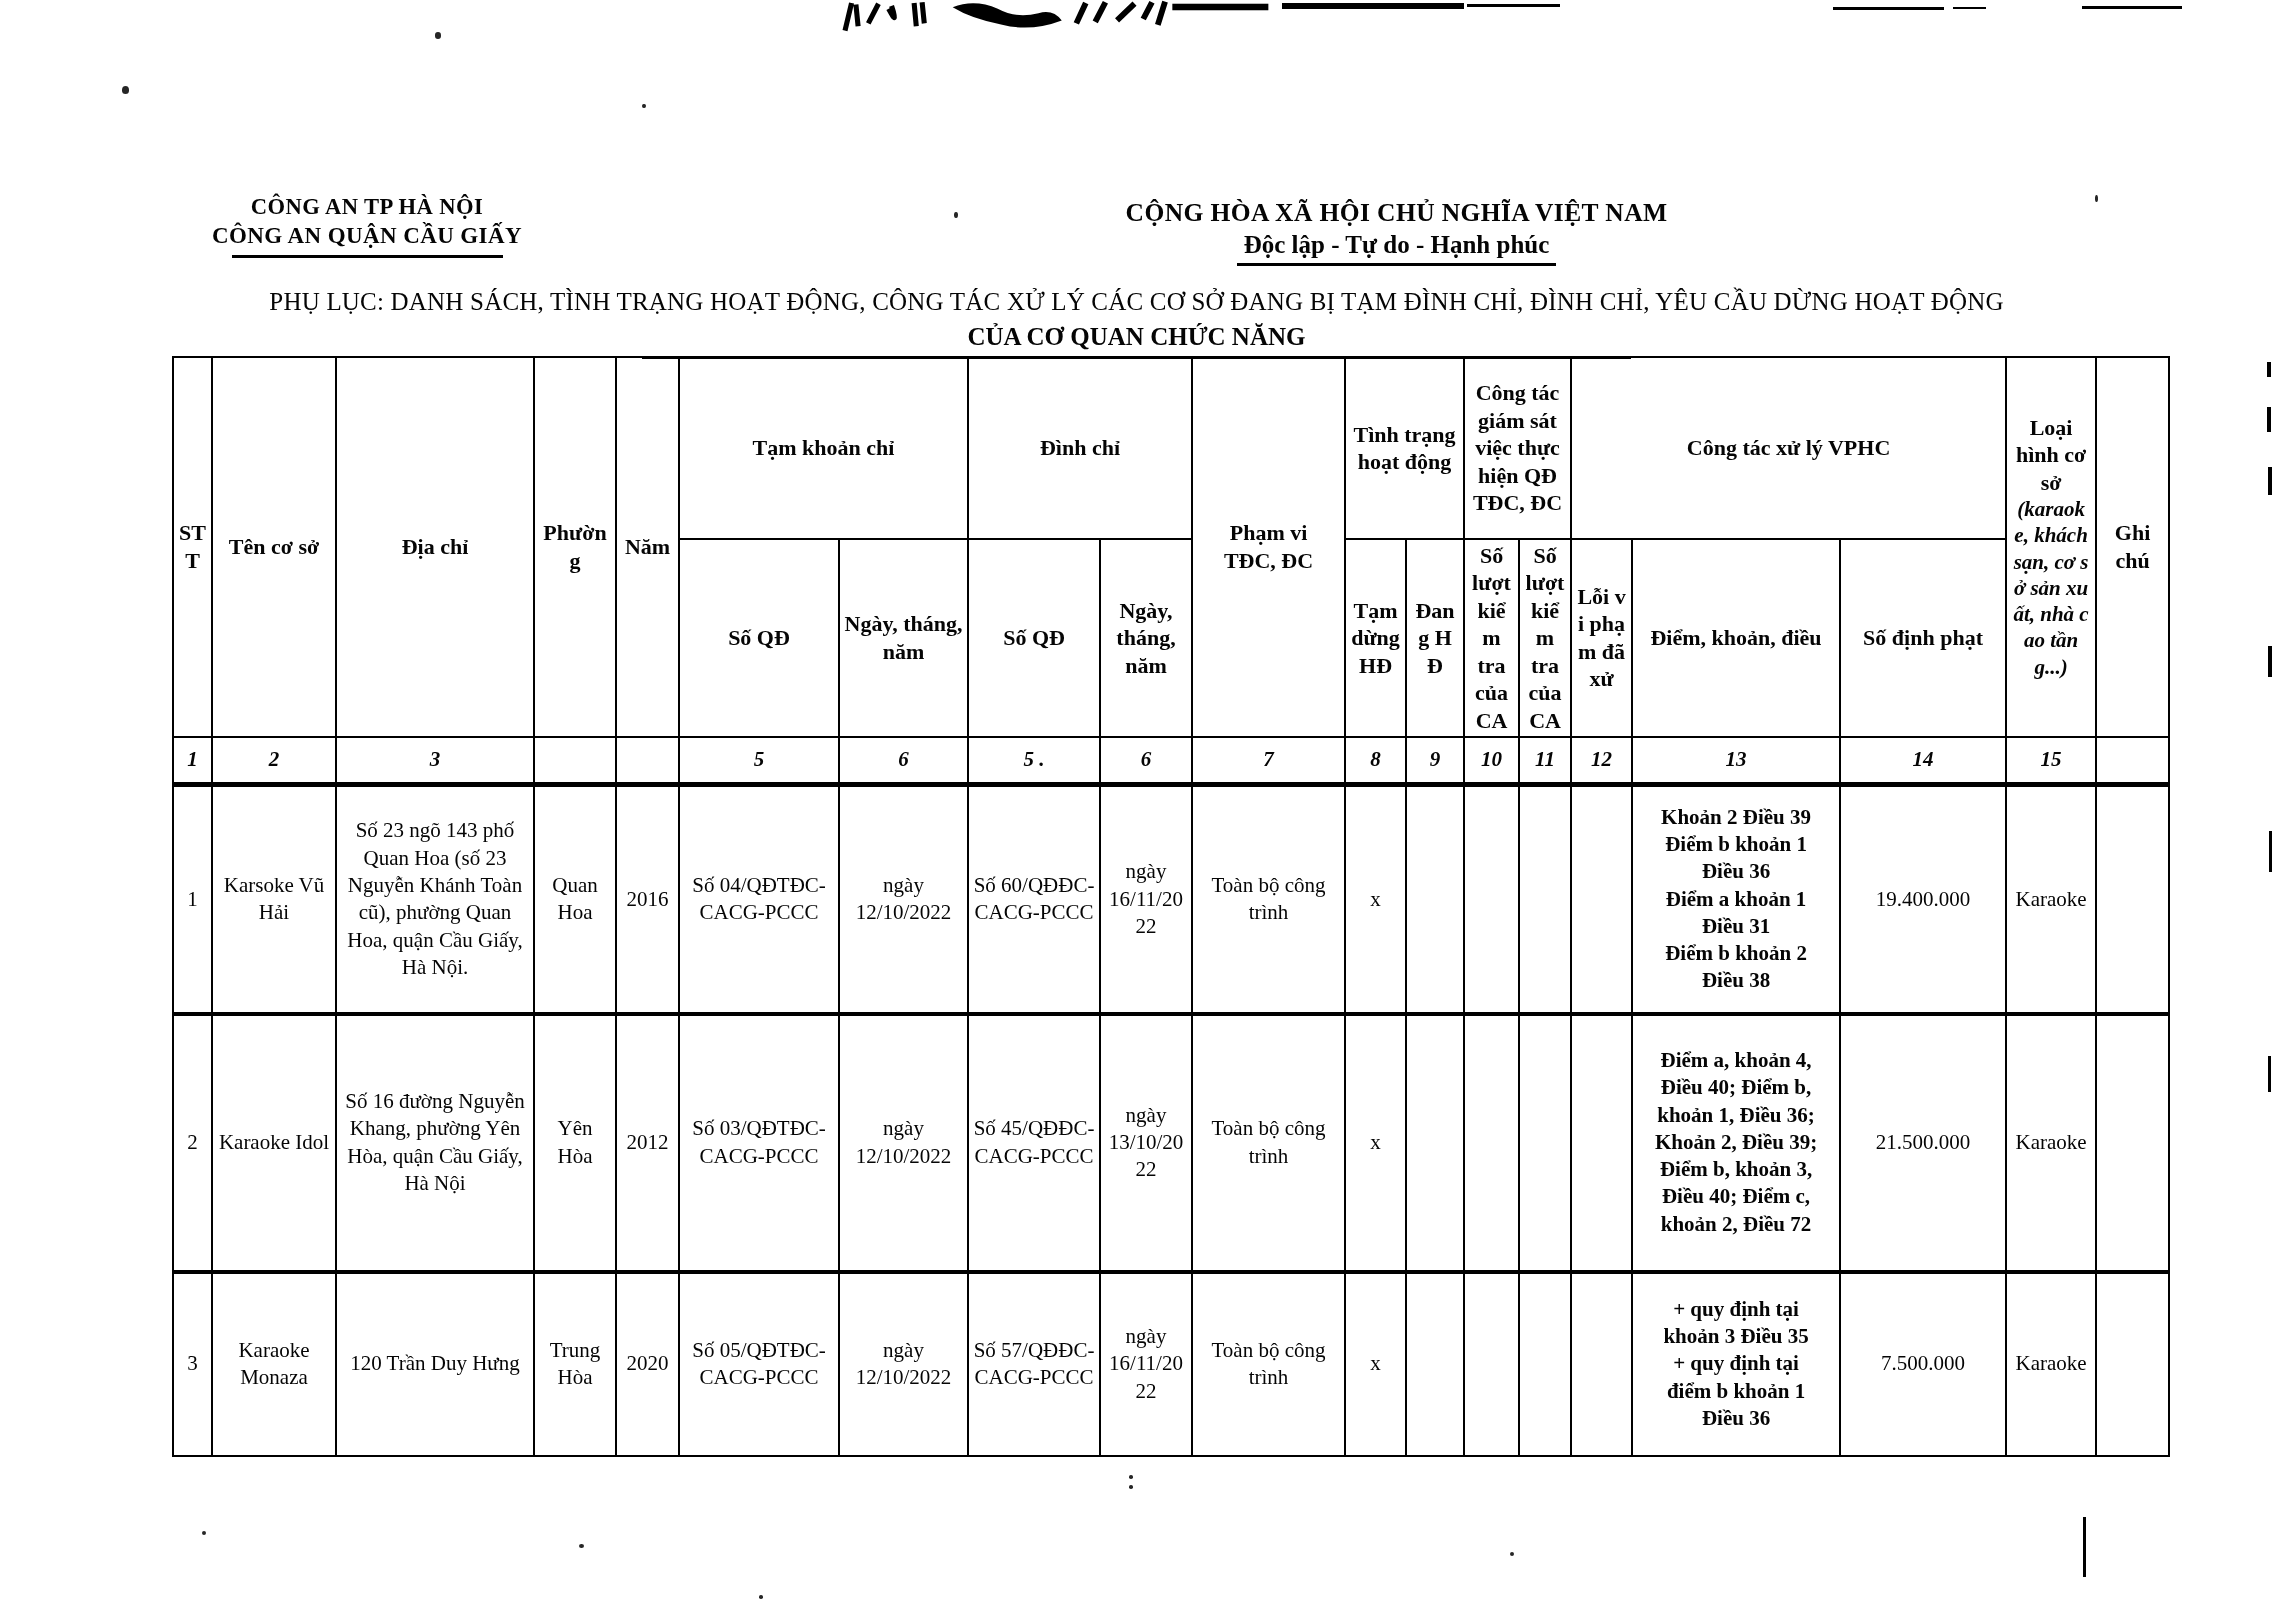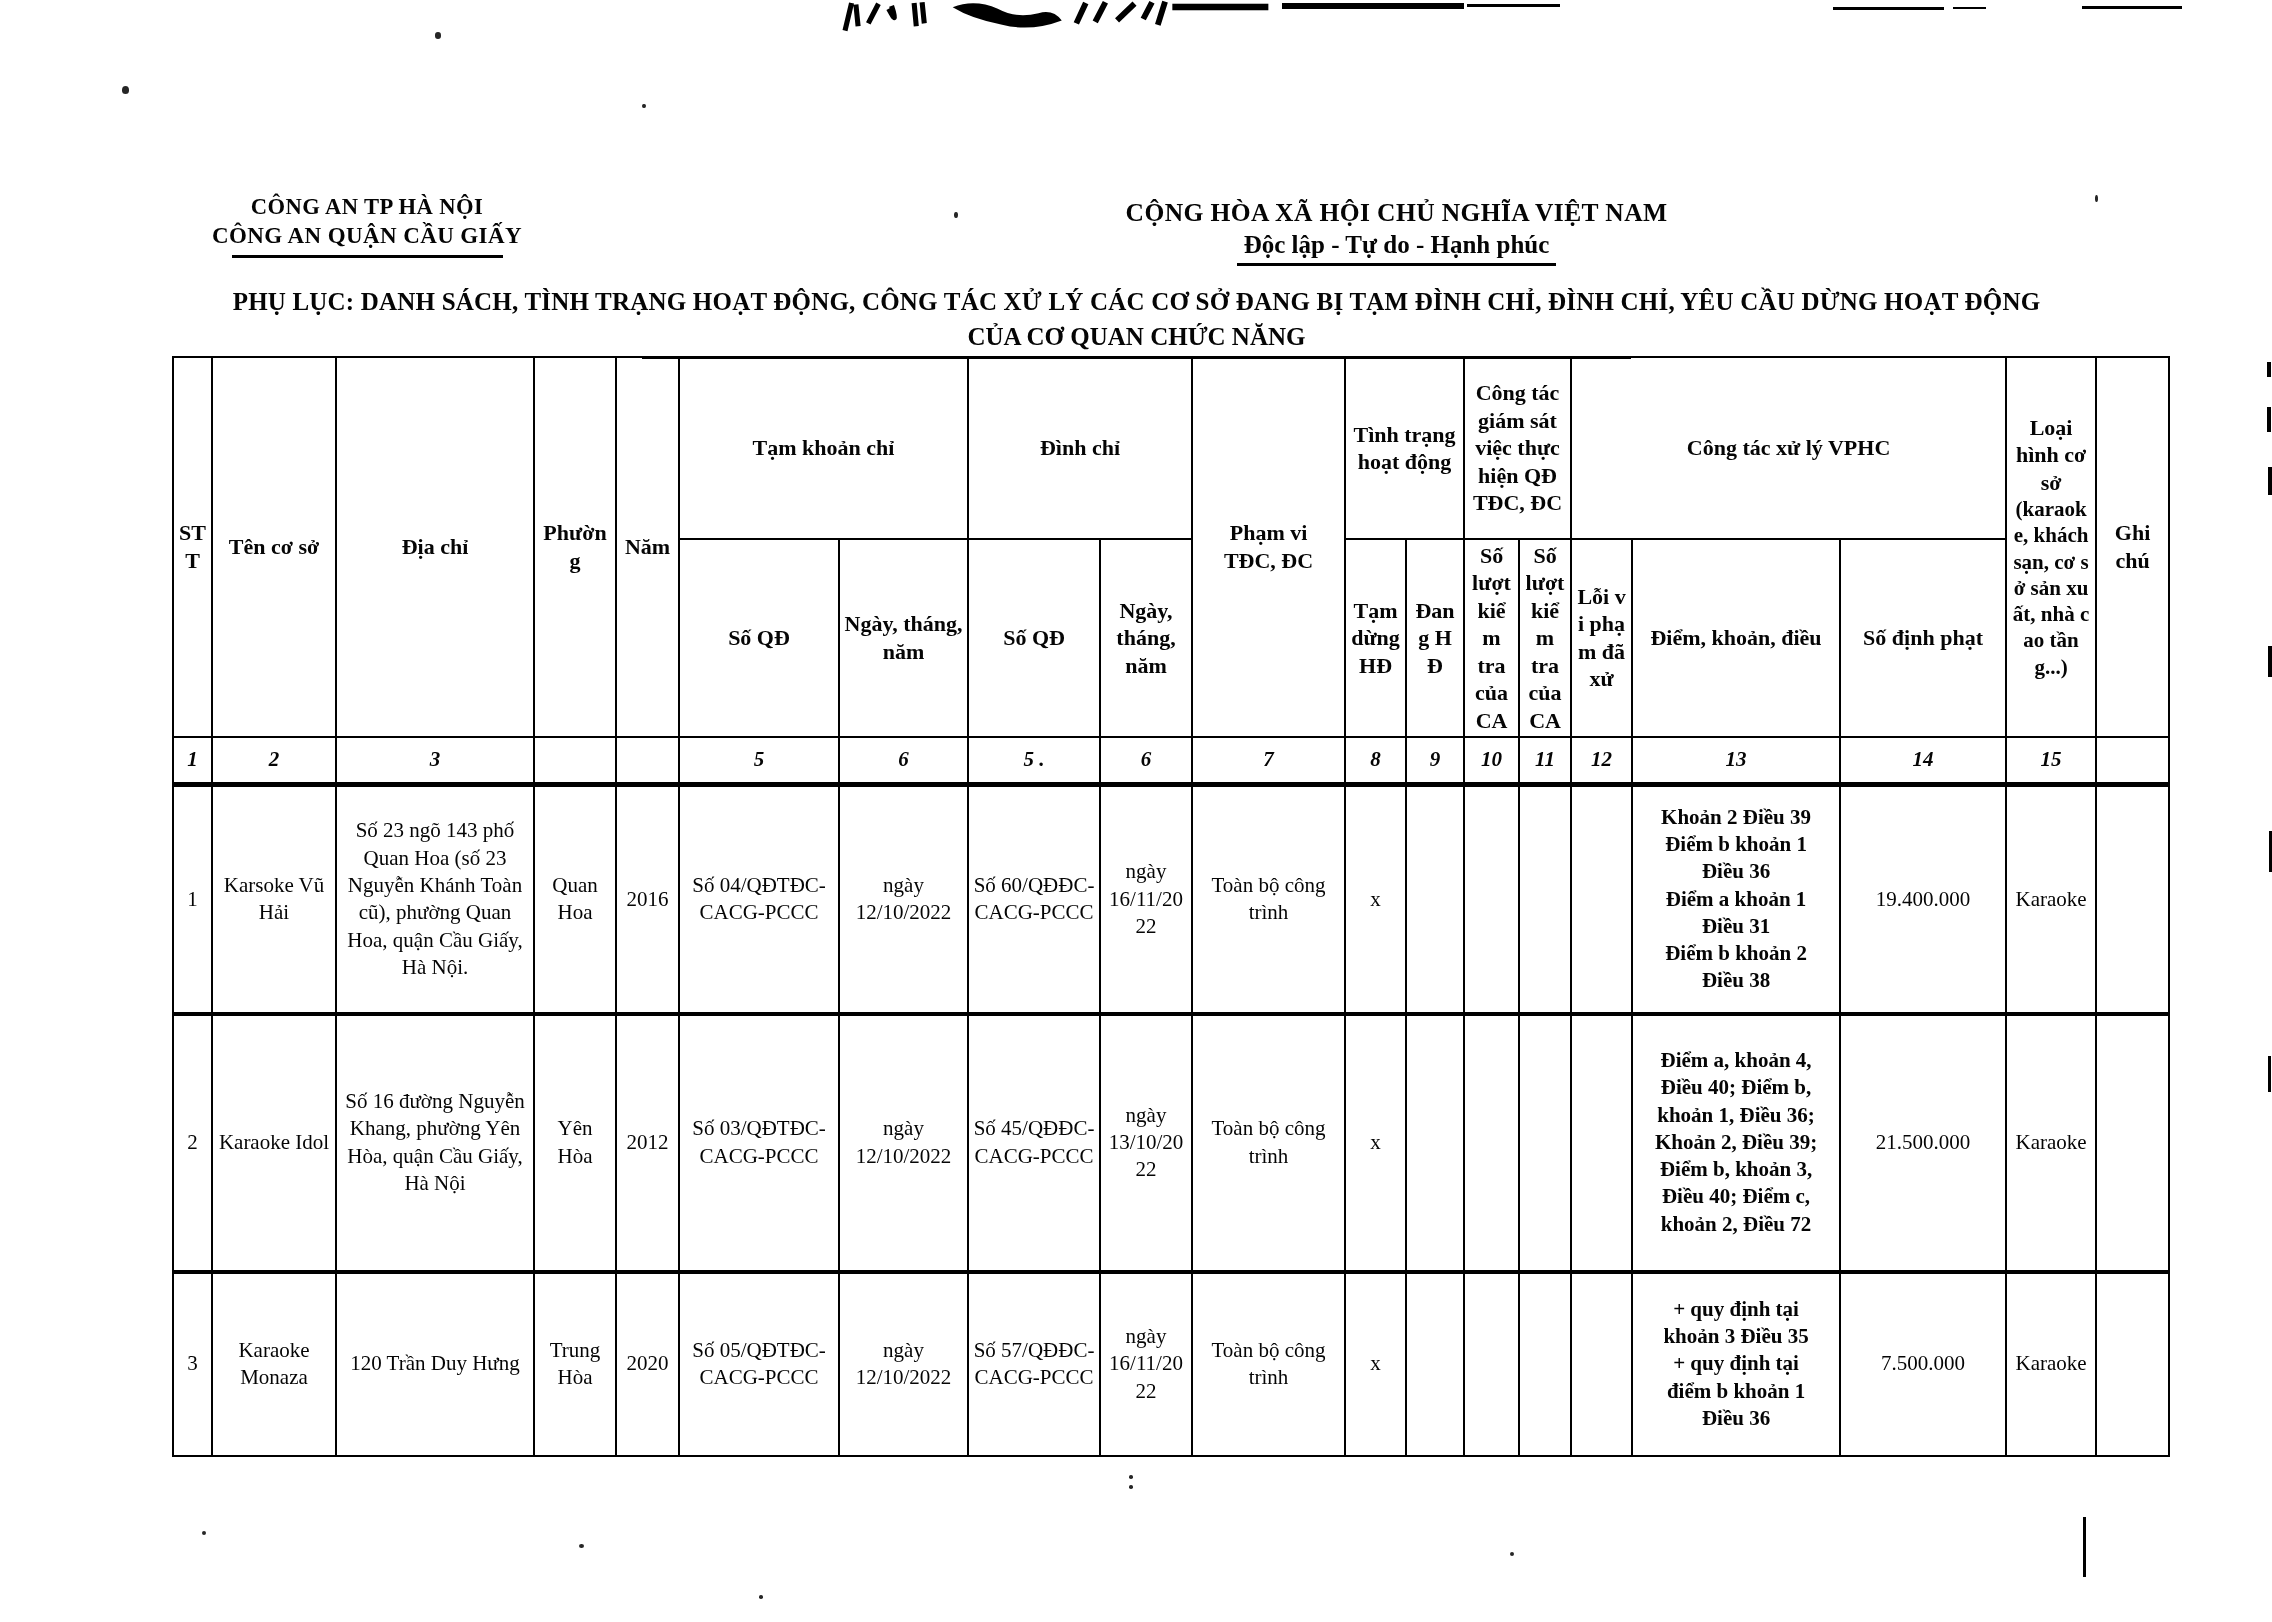--- a/index.html
+++ b/index.html
@@ -15,21 +15,21 @@
   .org-block{position:absolute;left:196px;top:194px;width:342px;text-align:center;}
   .org-l1{font-size:22.6px;font-weight:bold;letter-spacing:0.4px;}
   .org-l2{font-size:23px;font-weight:bold;letter-spacing:0.4px;margin-top:2.9px;}
   .org-underline{width:271px;height:2.9px;background:#000;margin:5.8px auto 0 auto;}
   .nat-block{position:absolute;left:1098px;top:198px;width:597px;text-align:center;}
   .nat-l1{font-size:25.5px;font-weight:bold;letter-spacing:0.4px;}
   .nat-l2{font-size:25px;font-weight:bold;margin-top:2.9px;}
   .nat-underline{width:319px;height:2.9px;background:#000;margin:4.4px auto 0 auto;}
   
   .title-block{position:absolute;left:73px;top:288px;width:2127px;text-align:center;}
-  .title-l1{font-size:25px;font-weight:bold;letter-spacing:0.2px;}
+  .title-l1{font-size:25px;font-weight:normal;letter-spacing:0.2px;}
   .title-l2{font-size:25px;font-weight:bold;margin-top:7.3px;}
   .title-underline{width:989px;height:3.6px;background:#000;margin:4.4px auto 0 auto;}
   
   table.doc{
     position:absolute;left:172px;top:356px;
     width:1995px;table-layout:fixed;
     border-collapse:collapse;border:2.9px solid #000;
   }
   table.doc th,table.doc td{
     border:2.2px solid #000;
@@ -40,21 +40,21 @@
   table.doc th{font-size:22px;font-weight:bold;line-height:1.25;}
   table.doc td{font-size:21px;line-height:1.3;}
   tr.hrow1{height:182px;} tr.hrow2{height:182px;}
   tr.numrow{height:48px;}
   tr.numrow td{font-style:italic;font-weight:bold;border-bottom:5.1px solid #000;}
   tr.r1{height:229px;} tr.r2{height:258px;} tr.r3{height:184px;}
   tr.r1 td,tr.r2 td{border-bottom:4.4px solid #000;}
   .brkall{word-break:break-all;}
   .prewrap{white-space:pre-line;font-weight:bold;}
   .anywr{overflow-wrap:anywhere;}
-  .loai-note{display:block;word-break:break-all;font-size:21px;}
+  .loai-note{font-style:italic;display:block;word-break:break-all;font-size:21px;}
   
   .art{position:absolute;background:#000;}
   .scribble{position:absolute;left:829px;top:0;}
   .speck{position:absolute;background:#000;border-radius:50%;opacity:.85;}
 </style>
 </head>
 <body>
 
 <div id="page">
 

